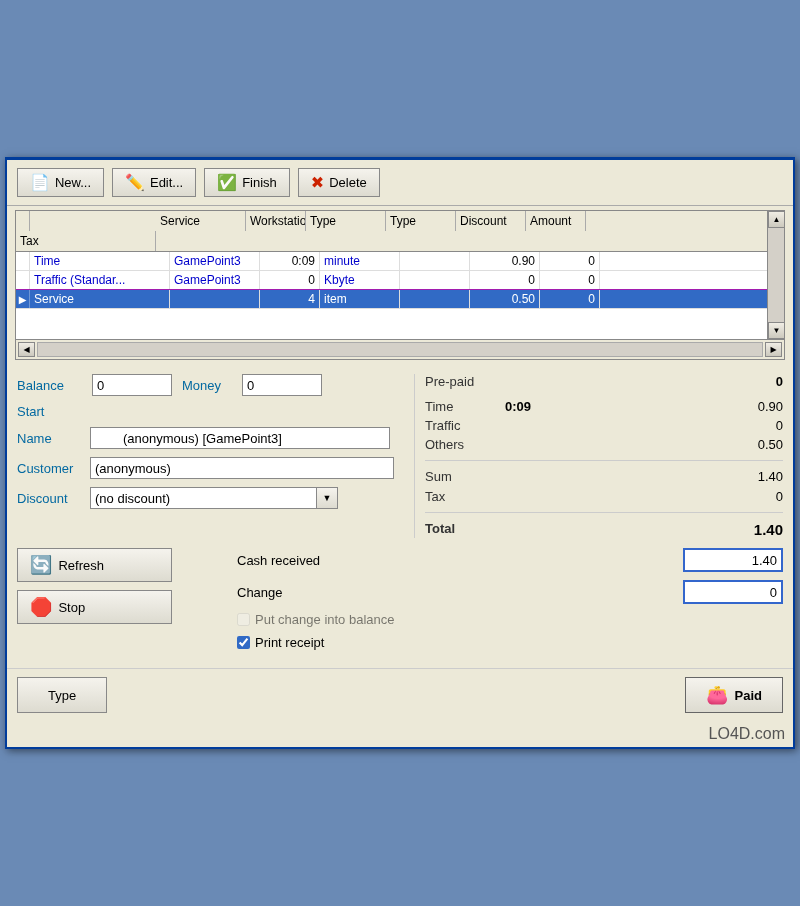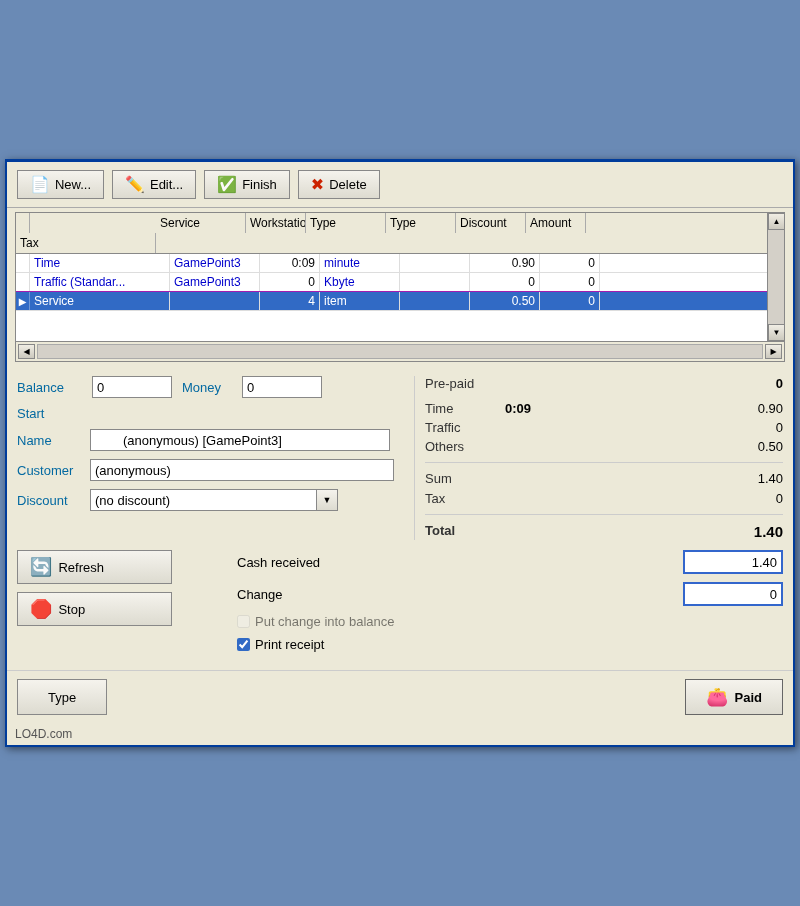--- a/index.html
+++ b/index.html
@@ -290,23 +290,24 @@
       align-items: center;
       gap: 10px;
       margin-bottom: 8px;
     }
     .prepaid-row {
       display: flex;
       justify-content: space-between;
       margin-bottom: 10px;
     }
     .watermark {
+      text-align: right;
       padding: 4px 8px;
       color: #555;
-      font-size: 12px;
+      font-size: 16px;
       background: #ece9d8;
     }
   </style>
 </head>
 <body>
 
 <div class="window">
 
 
   <div class="toolbar">

